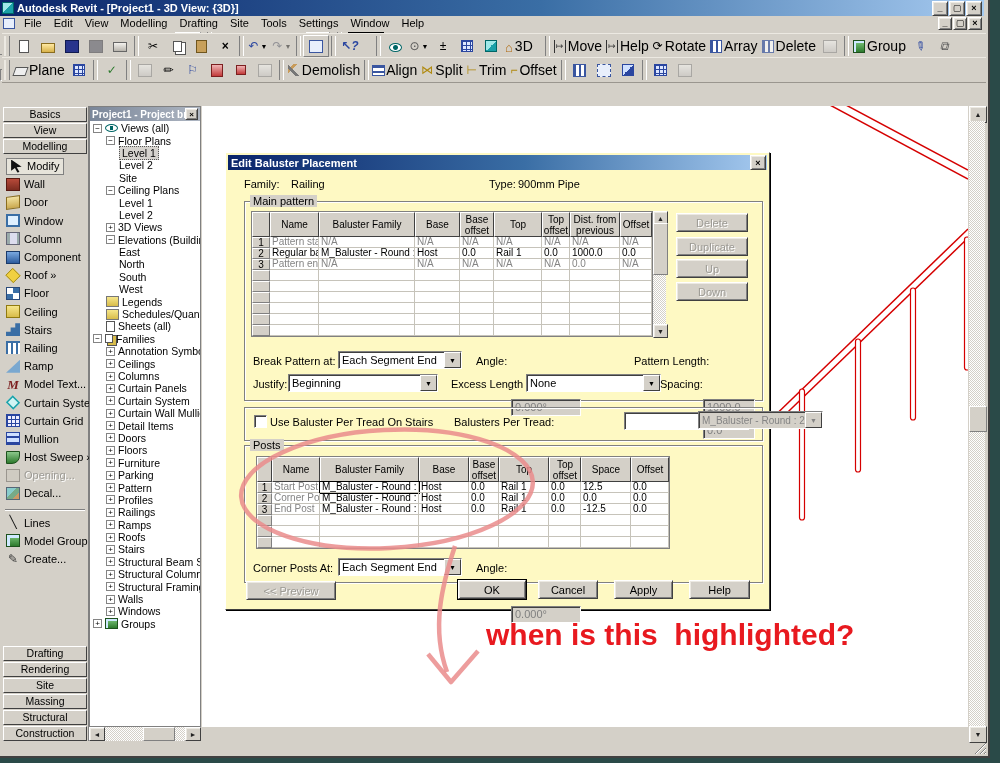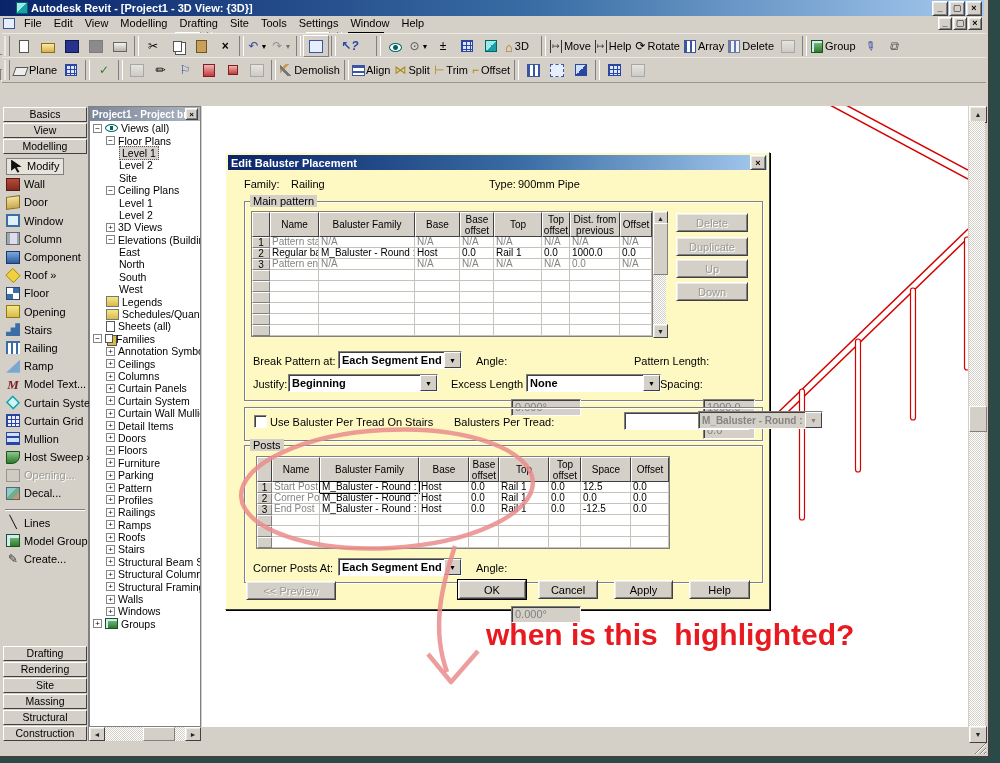--- a/index.html
+++ b/index.html
@@ -13,31 +13,31 @@
   .field{background:#fff;border:1px solid;border-color:#808080 #fff #fff #808080;
          box-shadow:inset 1px 1px 0 #404040;padding:1px 3px;font-size:11px;}
   .field.dis{background:#d4d0c8;color:#808080;margin-top:48px;}
   .btn{background:#d4d0c8;border:1px solid;border-color:#fff #404040 #404040 #fff;
        box-shadow:inset 1px 1px 0 #ece9e2,inset -1px -1px 0 #808080;
        display:flex;align-items:center;justify-content:center;font-size:11px;cursor:default;}
   .btn.dis{color:#9c9a94;text-shadow:1px 1px 0 #fff;}
   .btn.def{outline:1px solid #000;}
   #titlebar{left:2px;top:2px;width:984px;height:16px;
             background:linear-gradient(90deg,#0a246a,#3a6ea5 55%,#a6caf0);
-            display:flex;align-items:center;color:#fff;font-weight:bold;padding-left:16px;box-sizing:border-box;}
+            display:flex;align-items:center;color:#fff;font-weight:bold;padding-left:2px;box-sizing:border-box;}
   .caption-btn{width:14px;height:13px;margin-left:1px;font-size:9px;line-height:10px;font-weight:bold;color:#000;}
   #menubar{left:2px;top:19px;width:984px;height:14px;display:flex;align-items:center;gap:0;}
   #menubar .mi{padding:1px 6px;}
   .toolrow{left:2px;width:984px;height:24px;display:flex;align-items:center;background:#d4d0c8;
            border-top:1px solid #ece9e2;border-bottom:1px solid #9a968f;}
   .sep{width:3px;height:20px;margin:0 2px;border-left:1px solid #808080;border-right:1px solid #fff;}
   .grip{width:3px;height:20px;margin:0 2px;border-left:2px solid #ece9e2;border-right:1px solid #808080;}
   .tb{min-width:20px;height:20px;display:flex;align-items:center;justify-content:center;gap:2px;
       padding:0 2px;font-size:11px;}
-  .tb .lab{font-size:11px;}
+  .tb .lab{font-size:14px;}
   .dim{opacity:.45;filter:grayscale(80%);}
   
   .ic{display:inline-block;width:14px;height:13px;box-sizing:border-box;}
   .ic-page{background:#fff;border:1px solid #555;width:10px;height:13px;}
   .ic-folder{background:linear-gradient(#ffe9a2,#d8b24a);border:1px solid #8a6d1f;height:10px;margin-top:3px;}
   .ic-floppy{background:#28348c;border:1px solid #101a50;}
   .ic-print{background:linear-gradient(#f4f2ee,#b8b4ac);border:1px solid #666;height:10px;margin-top:2px;}
   .ic-glyph{width:auto;font-size:12px;line-height:13px;}
   .ic-copy{background:#fff;border:1px solid #555;width:9px;height:11px;box-shadow:3px 2px 0 #fff,3px 2px 0 1px #555;}
   .ic-paste{background:#c8a05a;border:1px solid #70561e;width:11px;}
@@ -54,21 +54,21 @@
      linear-gradient(#2a46a0 1px,transparent 1px) 0 0/4px 4px,
      linear-gradient(90deg,#2a46a0 1px,transparent 1px) 0 0/4px 4px,#dce6ff;border:1px solid #2a46a0;width:12px;height:12px;}
   .ic-hammer{width:12px;height:12px;background:linear-gradient(45deg,transparent 5px,#777 5px 8px,transparent 8px),
              linear-gradient(135deg,transparent 4px,#c89b5a 4px 7px,transparent 7px);}
   .ic-red{background:linear-gradient(#f0b4b4,#c23a3a);border:1px solid #7c1f1f;}
   .ic-tool{background:linear-gradient(#fdfdfa,#c9c5bc);border:1px solid #777;}
   
   #optbar{left:2px;top:81px;width:984px;height:24px;display:flex;align-items:center;background:#d4d0c8;
           border-bottom:1px solid #808080;}
   .combo{height:18px;background:#fff;border:1px solid;border-color:#808080 #fff #fff #808080;
-         box-shadow:inset 1px 1px 0 #404040;display:flex;align-items:center;box-sizing:border-box;font-weight:bold;}
+         box-shadow:inset 1px 1px 0 #404040;display:flex;align-items:center;box-sizing:border-box;}
   .combo .cval{flex:1;padding:0 3px;white-space:nowrap;overflow:hidden;}
   .combo .carr{width:15px;align-self:stretch;background:#d4d0c8;border:1px solid;border-color:#fff #404040 #404040 #fff;
          display:flex;align-items:center;justify-content:center;font-size:7px;}
   .checkbox{width:11px;height:11px;background:#fff;border:1px solid;border-color:#808080 #fff #fff #808080;
             box-shadow:inset 1px 1px 0 #404040;display:flex;align-items:center;justify-content:center;
             font-size:10px;font-weight:bold;line-height:9px;}
   
   #designbar{left:2px;top:106px;width:86px;height:635px;background:#d4d0c8;border-right:1px solid #808080;}
   .dtab{height:13px;margin:1px 1px 0 1px;background:#d4d0c8;border:1px solid;border-color:#fff #404040 #404040 #fff;
         text-align:center;font-size:10.5px;line-height:12px;}
@@ -421,21 +421,21 @@
         <div class="dtool">
           <i class="dico i-roof"></i>
           <span>Roof »</span>
         </div>
         <div class="dtool">
           <i class="dico i-floor"></i>
           <span>Floor</span>
         </div>
         <div class="dtool">
           <i class="dico i-ceiling"></i>
-          <span>Opening</span>
+          <span>Ceiling</span>
         </div>
         <div class="dtool">
           <i class="dico i-stairs"></i>
           <span>Stairs</span>
         </div>
         <div class="dtool">
           <i class="dico i-railing"></i>
           <span>Railing</span>
         </div>
         <div class="dtool">

